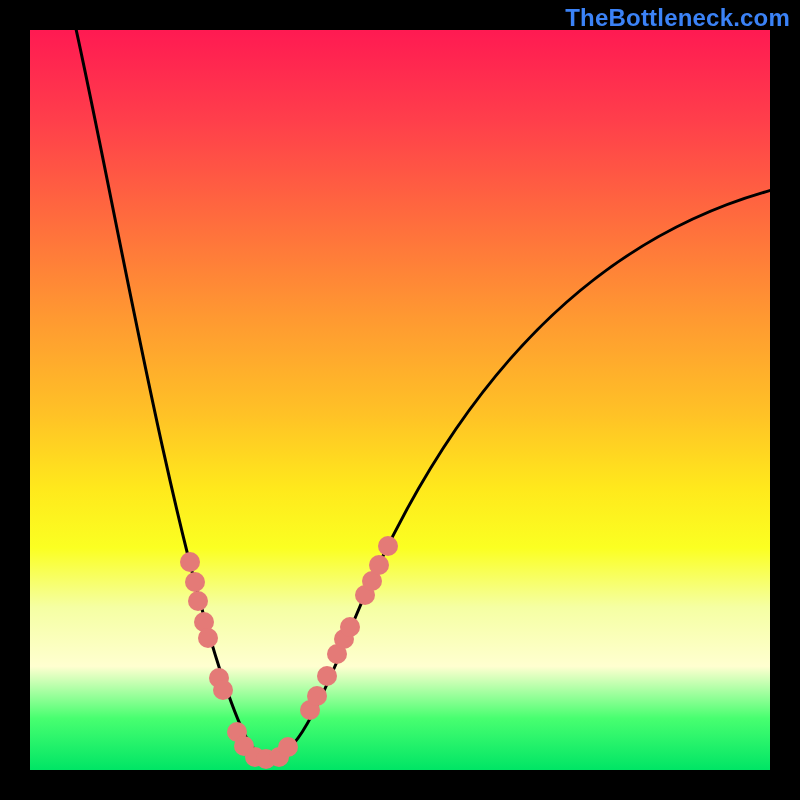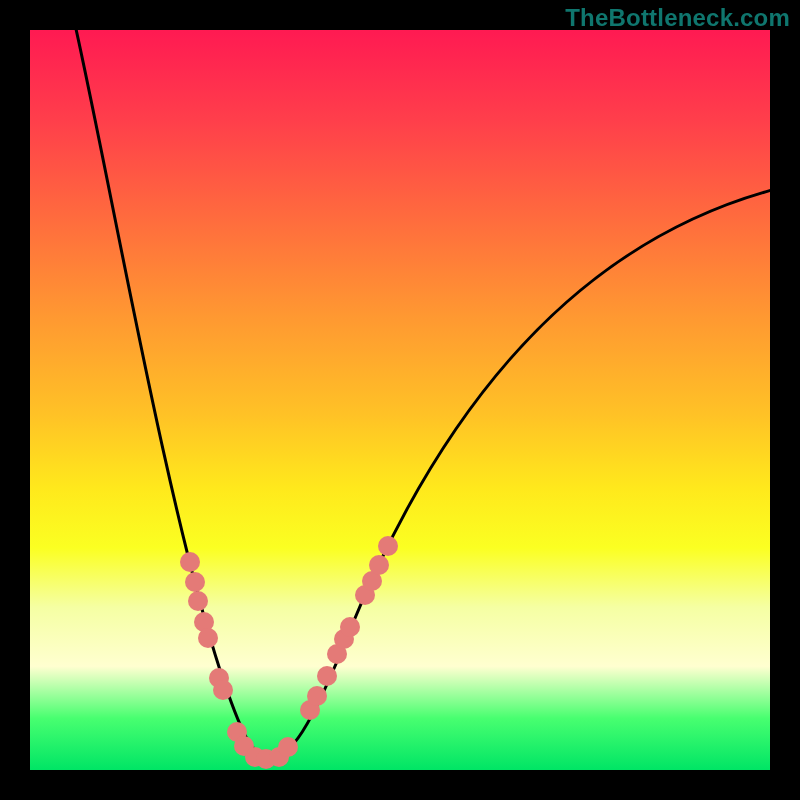--- a/index.html
+++ b/index.html
@@ -15,21 +15,21 @@
       #ffe91c 62%,
       #fbff22 70%,
       #f5ffa3 78%,
       #ffffd0 86%,
       #48ff70 93%,
       #00e565 100%);
   }
   .curve-layer{position:absolute;inset:0;}
   .curve-layer svg{width:100%;height:100%;display:block;}
   .marker{position:absolute;width:20px;height:20px;border-radius:50%;background:#e47a77;transform:translate(-50%,-50%);}
-  .watermark{position:absolute;top:4px;right:10px;color:#0f766e;font-size:24px;font-weight:600;letter-spacing:0.2px;}
+  .watermark{position:absolute;top:4px;right:10px;color:#3b82f6;font-size:24px;font-weight:600;letter-spacing:0.2px;}
 </style>
 </head>
 <body>
 
 <div class="watermark">TheBottleneck.com</div>
 
 <div class="plot-area">
   <div class="gradient"></div>
 
   <div class="curve-layer">

